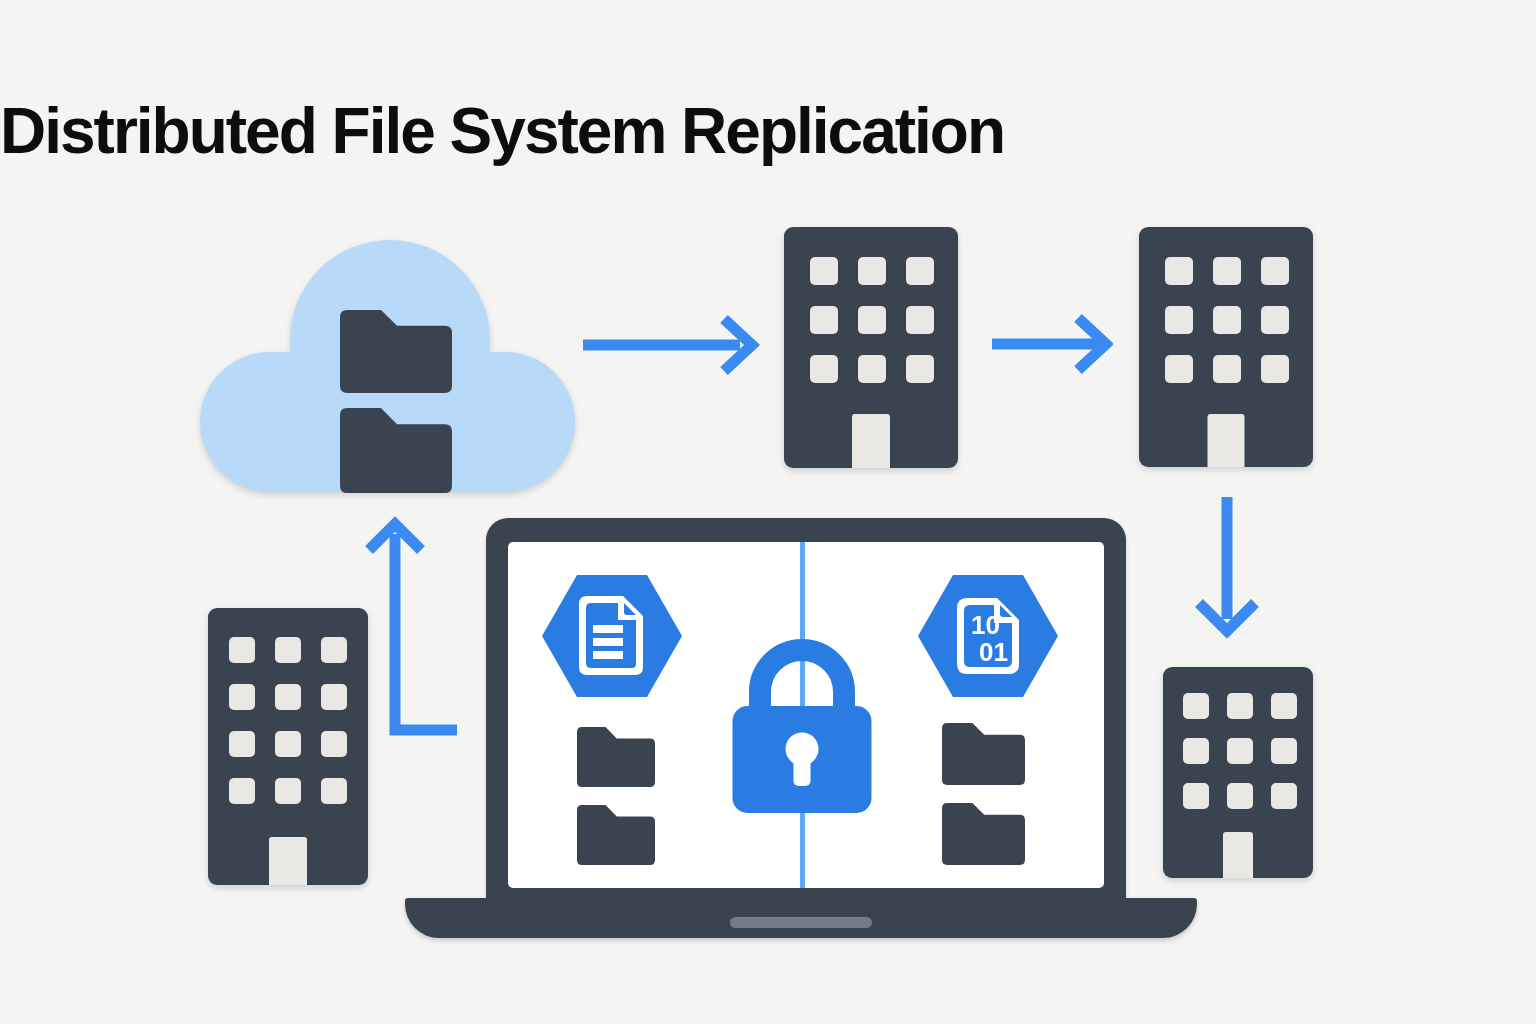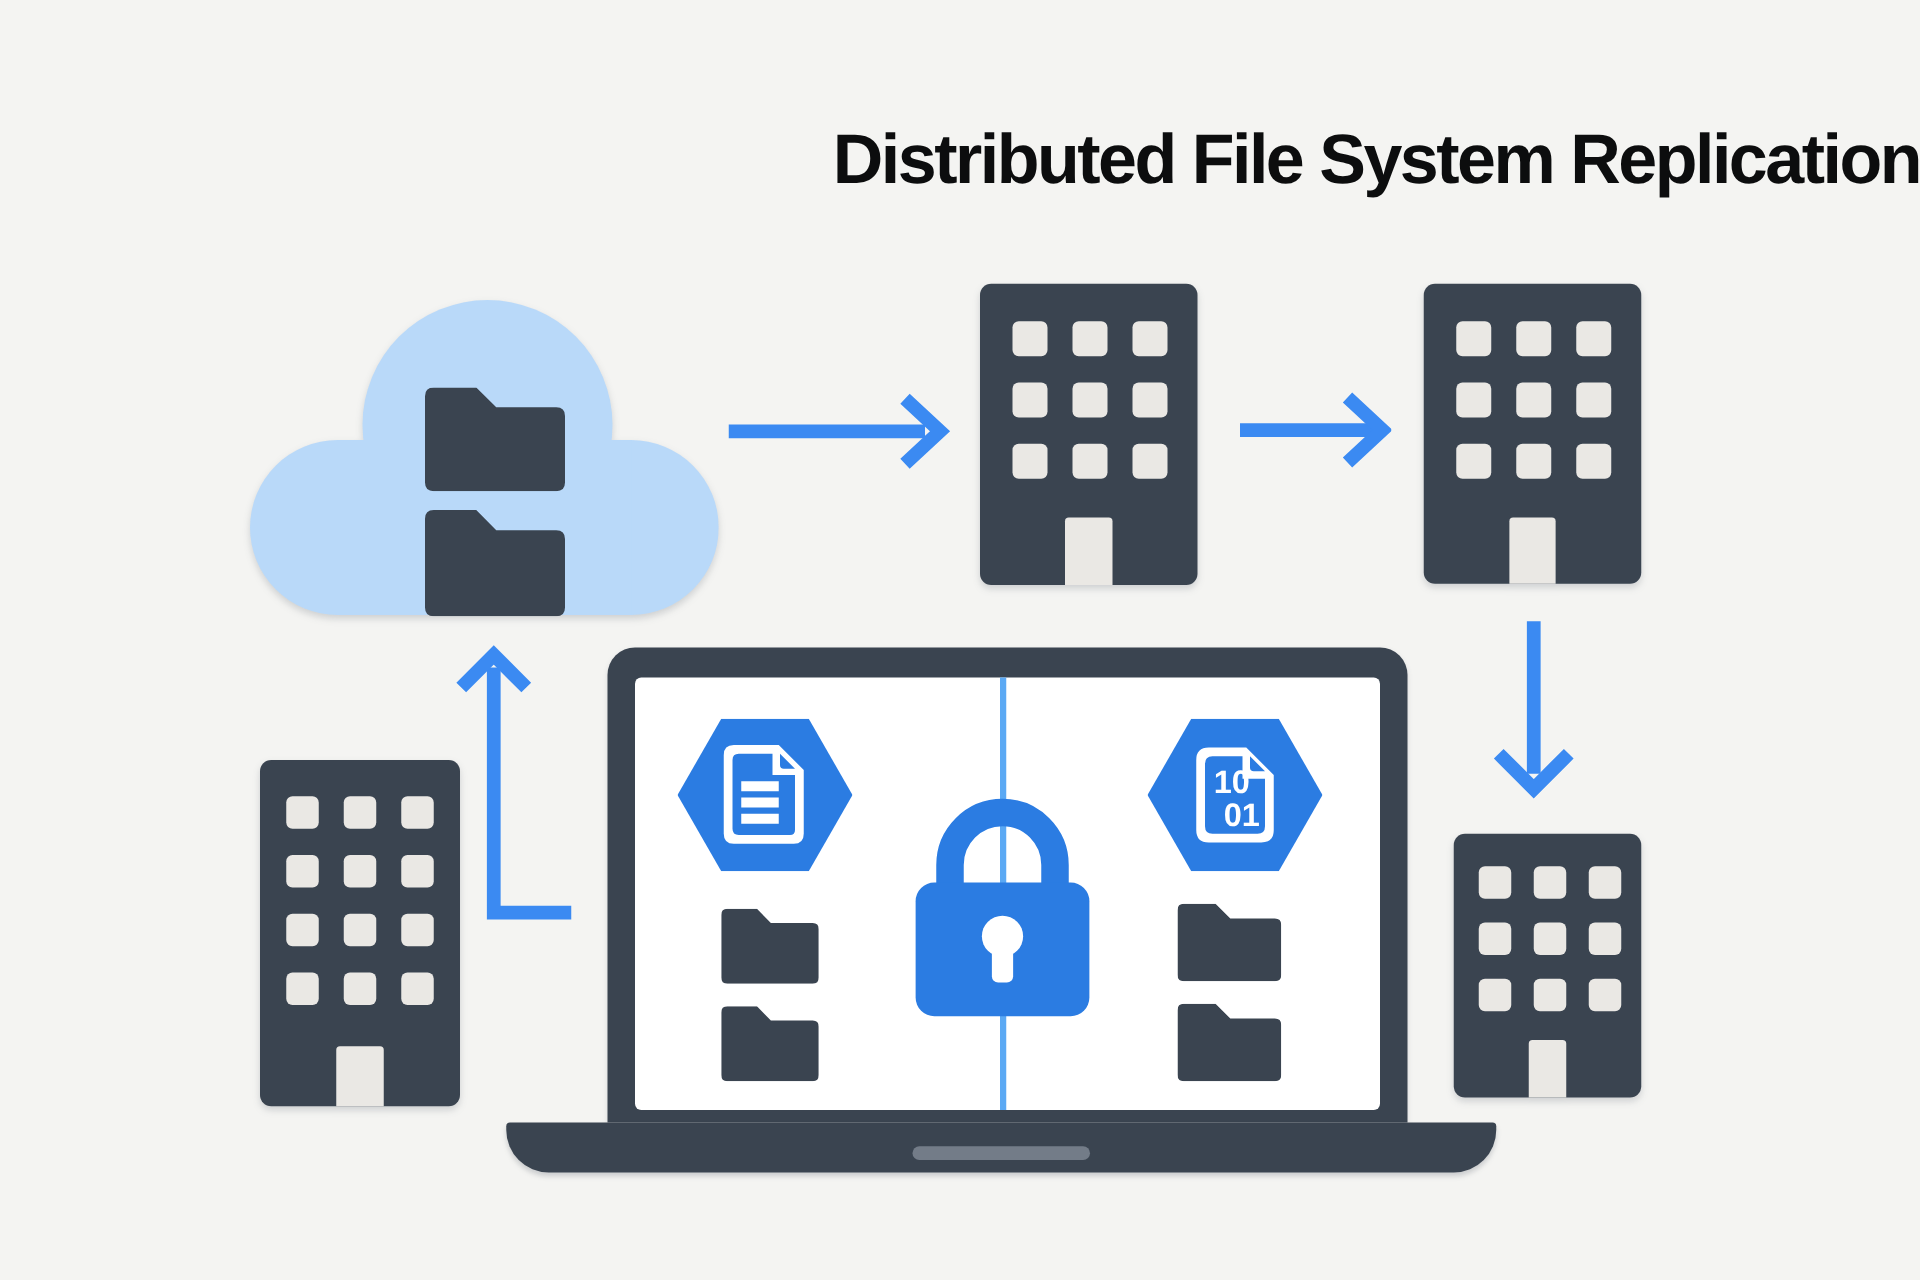--- a/index.html
+++ b/index.html
@@ -9,21 +9,21 @@
     --divider:#5ba9f4; --notch:#737c88; --screen:#ffffff; --title:#0c0d0e;
   }
   .canvas{
     position:relative; width:1536px; height:1024px; overflow:hidden;
     background:var(--background);
     font-family:"Liberation Sans", sans-serif;
   }
   .abs{ position:absolute; }
   h1.title{
     position:absolute; top:94px; left:0; width:100%; margin:0;
-    text-align:right; font-size:56px; font-weight:700; letter-spacing:-2px;
+    text-align:left; font-size:64px; font-weight:700; letter-spacing:-2px;
     color:var(--title);
   }
   
   .building{
     position:absolute; background:var(--building); border-radius:9px;
     filter:drop-shadow(0 3px 3px rgba(40,50,65,.18));
   }
   .windows{ position:absolute; display:grid; }
   .window{ background:var(--window); border-radius:5px; }
   .door{

